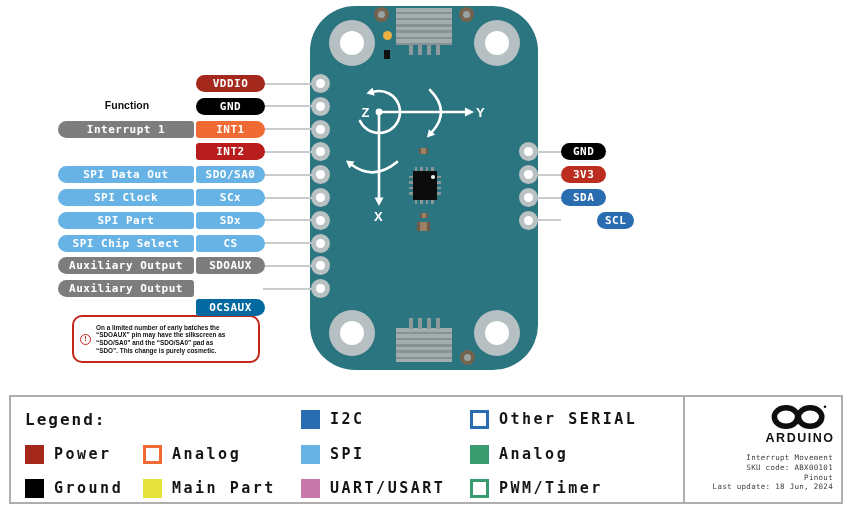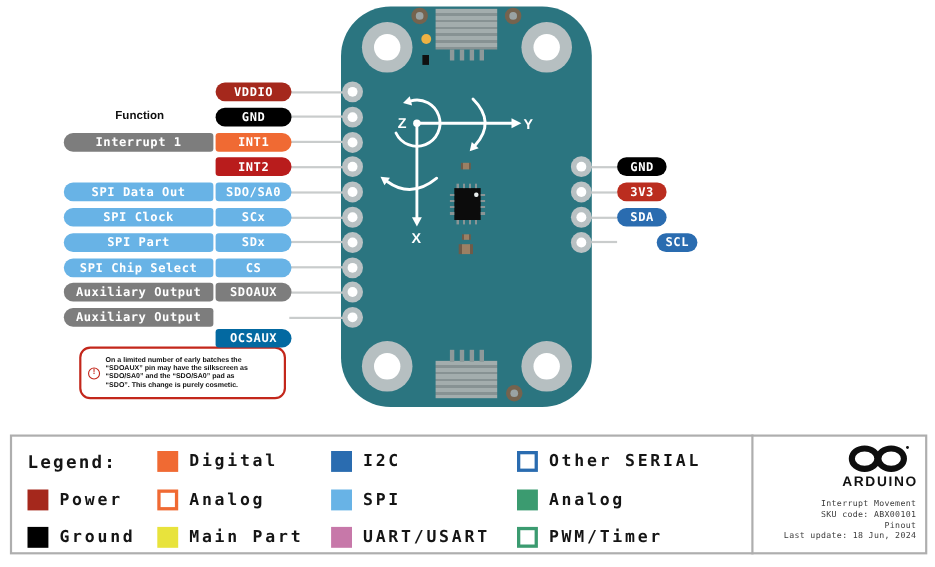--- a/index.html
+++ b/index.html
@@ -212,24 +212,20 @@
       <div class="llabel ltitle">Legend:</div>
     </div>
     <div class="litem" style="left: 25px; top: 444.5px;">
       <div class="swatch" style="background: rgb(165, 40, 28);"></div>
       <div class="llabel">Power</div>
     </div>
     <div class="litem" style="left: 25px; top: 478.5px;">
       <div class="swatch" style="background: rgb(0, 0, 0);"></div>
       <div class="llabel">Ground</div>
     </div>
-    <div class="litem" style="left: 143px; top: 409.5px;">
-      <div class="swatch" style="background: rgb(240, 106, 51);"></div>
-      <div class="llabel">Digital</div>
-    </div>
     <div class="litem" style="left: 143px; top: 444.5px;">
       <div class="swatch" style="background: rgb(255, 255, 255); border: 3.5px solid rgb(240, 106, 51);"></div>
       <div class="llabel">Analog</div>
     </div>
     <div class="litem" style="left: 143px; top: 478.5px;">
       <div class="swatch" style="background: rgb(232, 227, 60);"></div>
       <div class="llabel">Main Part</div>
     </div>
     <div class="litem" style="left: 301px; top: 409.5px;">
       <div class="swatch" style="background: rgb(42, 108, 176);"></div>

